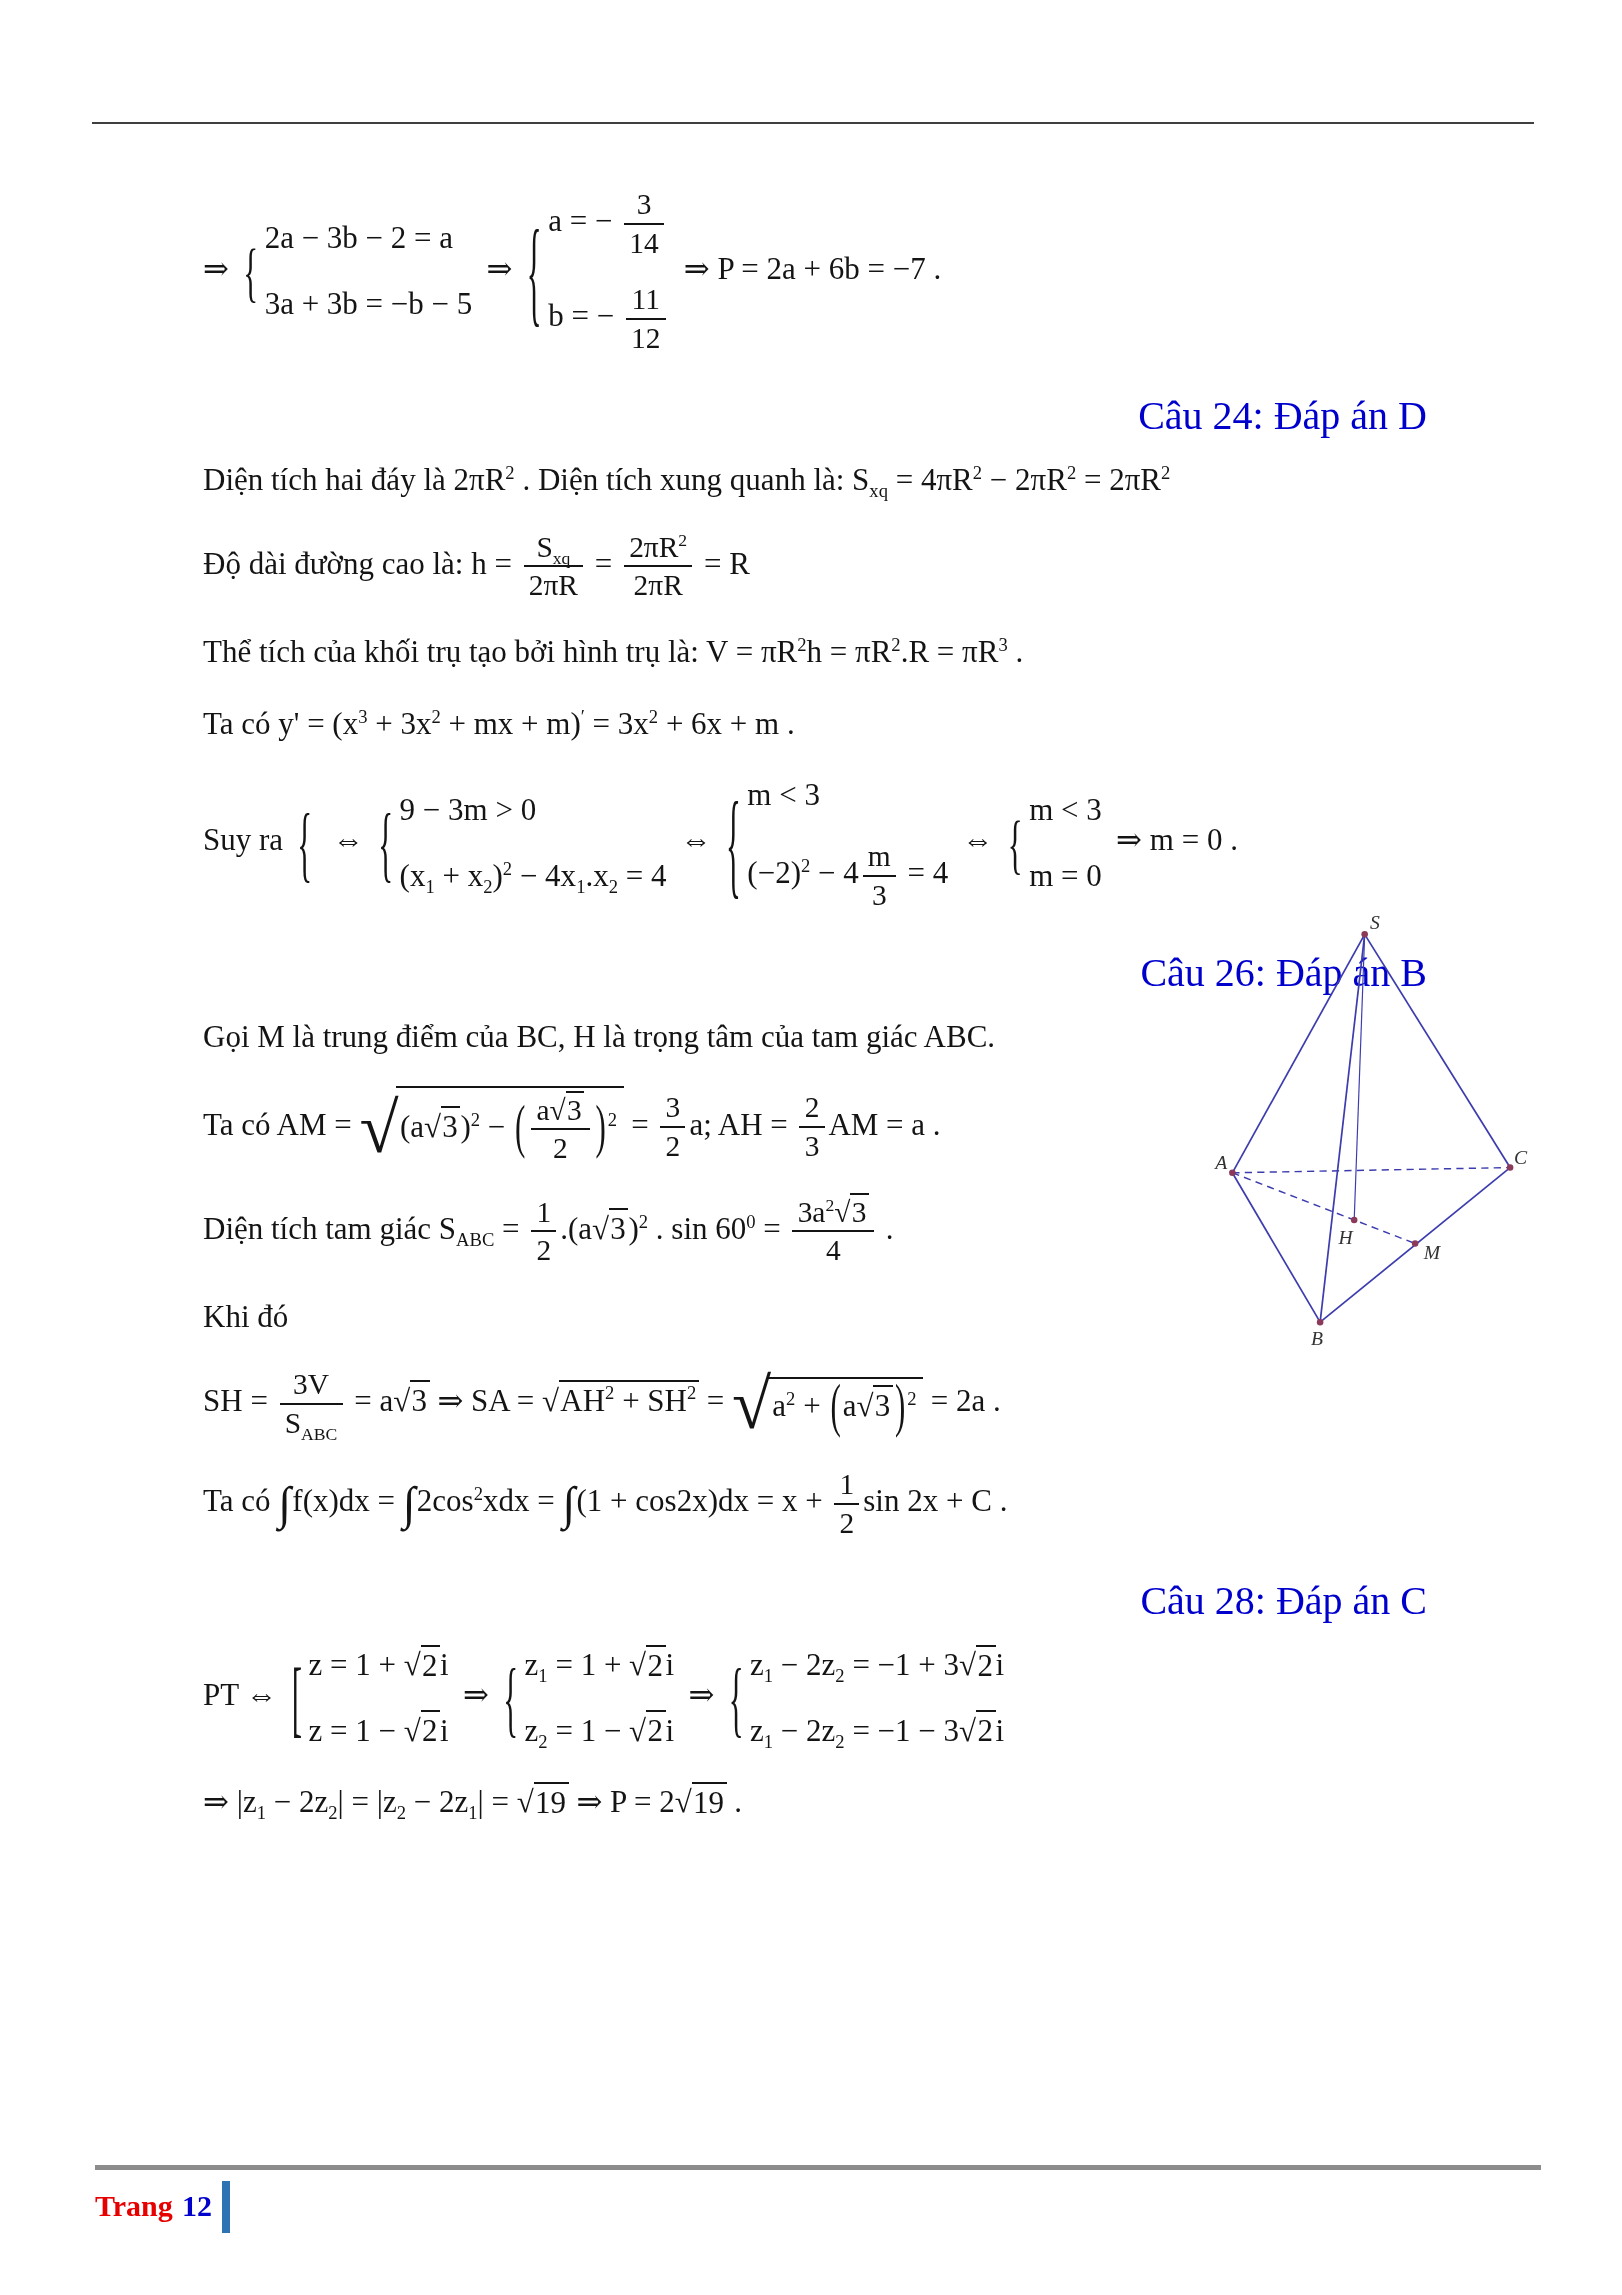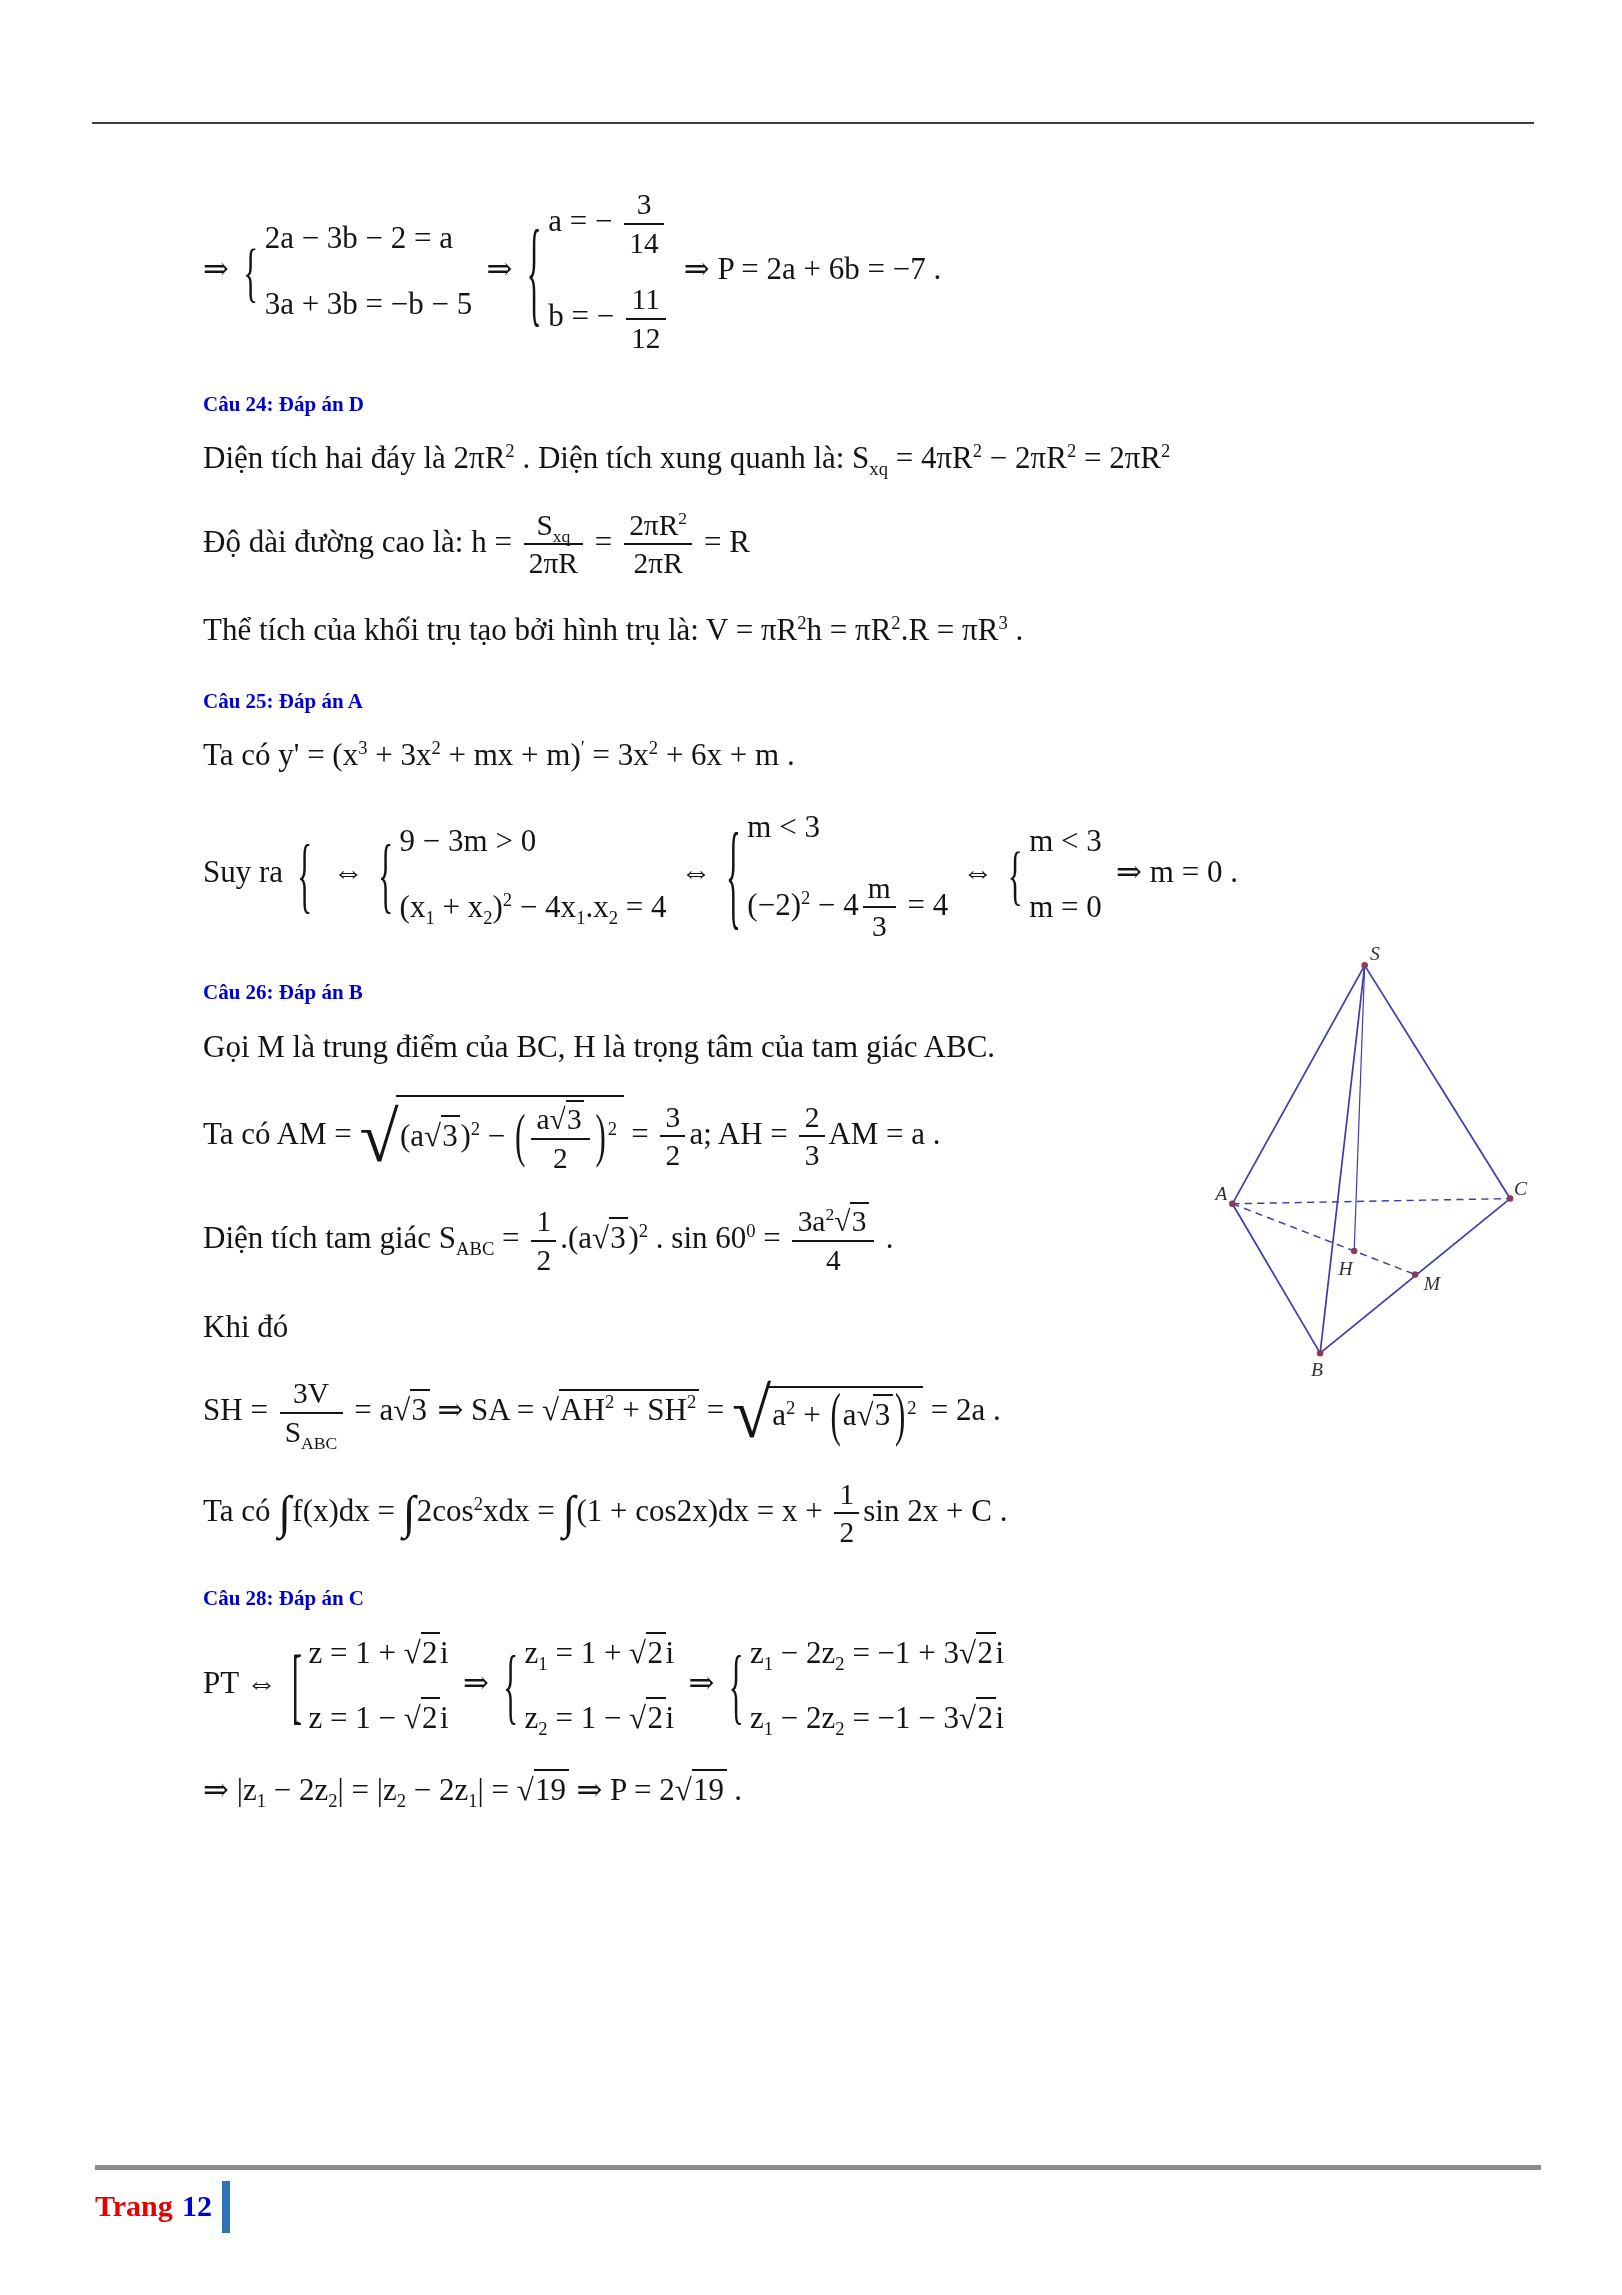--- a/index.html
+++ b/index.html
@@ -9,21 +9,21 @@
   }
   html,body{margin:0;padding:0;}
   body{ width:1623px; height:2295px; position:relative; background:#ffffff;
         color:var(--text); font-family:"Liberation Serif","DejaVu Serif",serif; font-size:31px; }
   .toprule{ position:absolute; top:122px; left:92px; right:89px; border-top:2.6px solid var(--rule); }
   .content{ position:absolute; top:152px; left:203px; right:196px; }
   .content > :first-child{ margin-top:34px; }
   p.math{ margin:0 0 25px 0; line-height:1.5; }
   p.nowrap{ white-space:nowrap; }
   p.just{ text-align:justify; }
-  h3.qhead{ margin:35px 0 18.3px 0; font-size:21px; font-weight:bold; color:var(--heading); }
+  h3.qhead{ margin:35px 0 18.3px 0; font-size:40px; font-weight:normal; color:var(--heading);text-align:right; }
   sup{ font-size:60%; vertical-align:super; line-height:0; }
   sub{ font-size:60%; vertical-align:sub; line-height:0; }
   .frac{ display:inline-block; vertical-align:middle; text-align:center; margin:0 3.9px; }
   .frac .num,.frac .den{ display:block; padding:0 5.2px; line-height:1.25; font-size:0.95em; }
   .frac .den{ border-top:2px solid var(--text); }
   .cases{ display:inline-flex; align-items:center; vertical-align:middle; margin:0 6.5px; }
   .brace{ display:inline-block; line-height:1; margin-right:6.5px; transform:scaleY(var(--sy,2)); }
   .b-md{ --sy:2.1; } .b-lg{ --sy:2.7; } .b-xl{ --sy:3.8; }
   .rows{ display:inline-flex; flex-direction:column; align-items:flex-start; row-gap:5.2px; }
   .rows-mid{ row-gap:19px; } .rows-loose{ row-gap:19.6px; }
@@ -67,21 +67,20 @@
           <span>a = − <span class="frac"><span class="num">3</span><span class="den">14</span></span></span>
           <span>b = − <span class="frac"><span class="num">11</span><span class="den">12</span></span></span>
         </span>
       </span> ⇒ P = 2a + 6b = −7 .</p>
 
   <h3 class="qhead">Câu 24: Đáp án D</h3>
   <p class="math">Diện tích hai đáy là 2πR<sup>2</sup> . Diện tích xung quanh là: S<sub>xq</sub> = 4πR<sup>2</sup> − 2πR<sup>2</sup> = 2πR<sup>2</sup></p>
   <p class="math nowrap">Độ dài đường cao là: h = <span class="frac"><span class="num">S<sub>xq</sub></span><span class="den">2πR</span></span> = <span class="frac"><span class="num">2πR<sup>2</sup></span><span class="den">2πR</span></span> = R</p>
   <p class="math">Thể tích của khối trụ tạo bởi hình trụ là: V = πR<sup>2</sup>h = πR<sup>2</sup>.R = πR<sup>3</sup> .</p>
 
-  <h3 class="qhead">Câu 25: Đáp án A</h3>
   <p class="math">Ta có y' = (x<sup>3</sup> + 3x<sup>2</sup> + mx + m)<sup>′</sup> = 3x<sup>2</sup> + 6x + m .</p>
   <p class="math nowrap">Suy ra <span class="cases">
         <span class="brace b-lg">{</span>
       </span> ⇔ <span class="cases">
         <span class="brace b-lg">{</span>
         <span class="rows rows-mid">
           <span>9 − 3m &gt; 0</span>
           <span>(x<sub>1</sub> + x<sub>2</sub>)<sup>2</sup> − 4x<sub>1</sub>.x<sub>2</sub> = 4</span>
         </span>
       </span> ⇔ <span class="cases">

